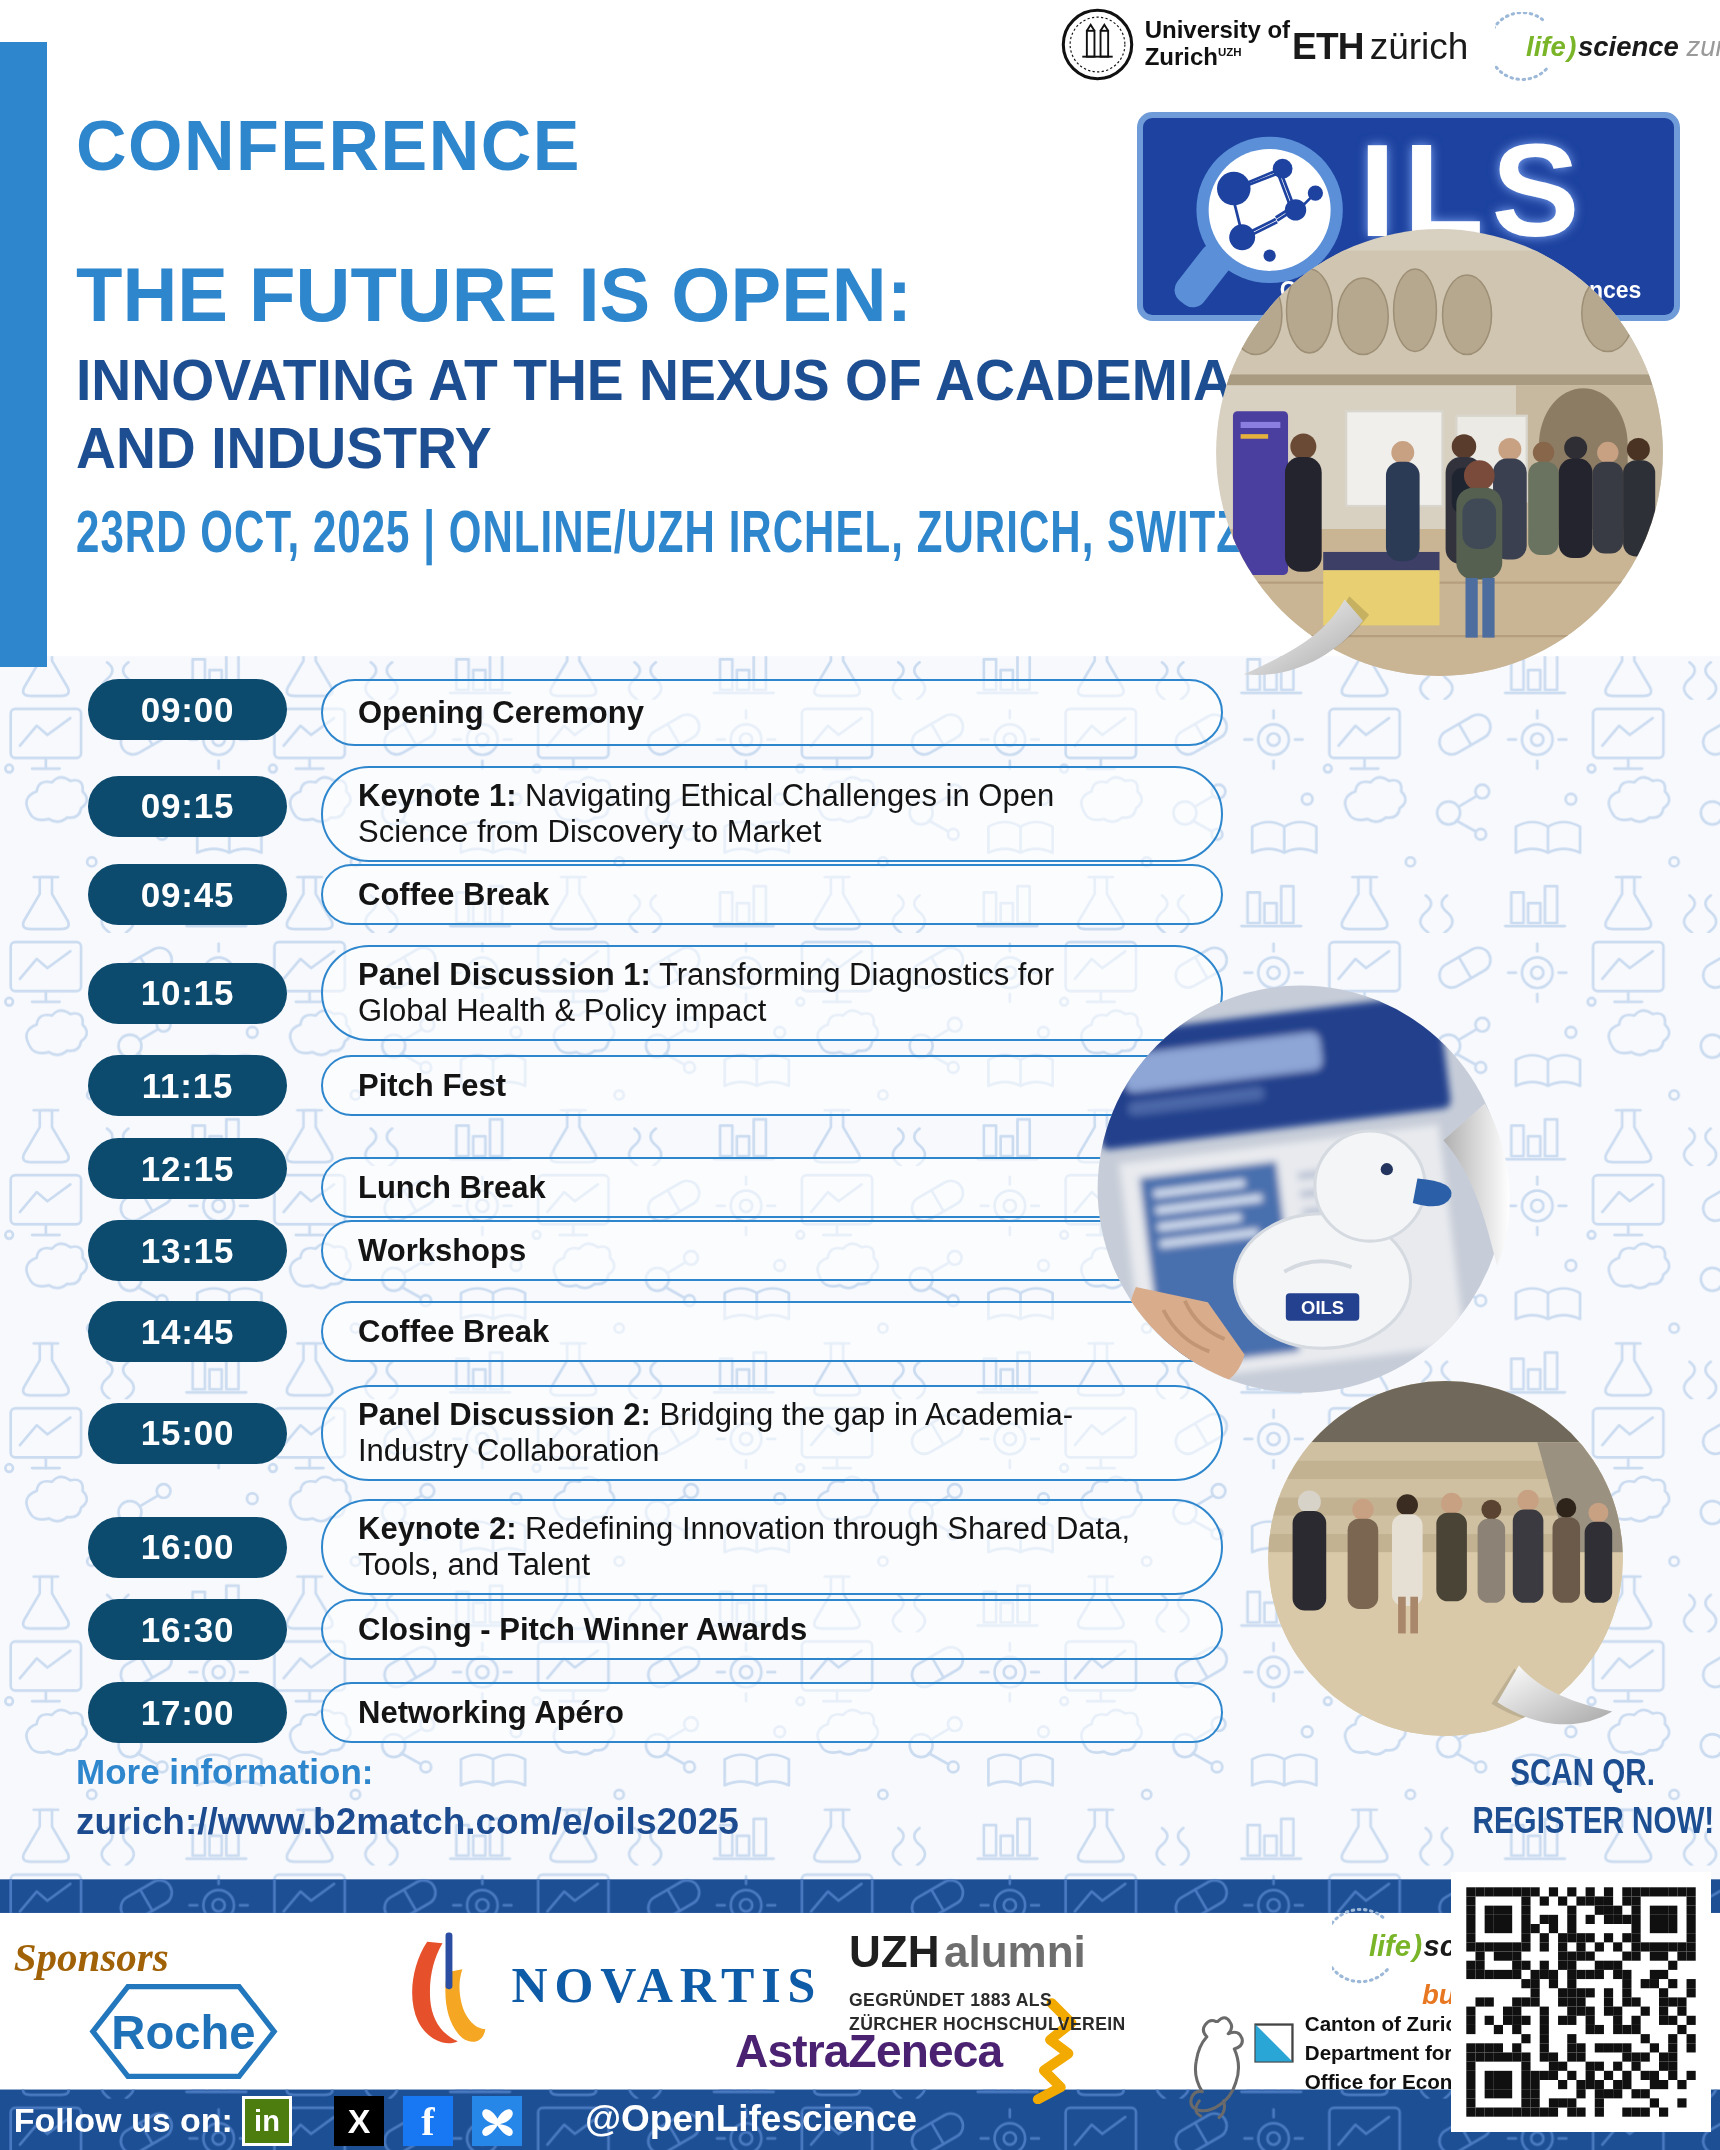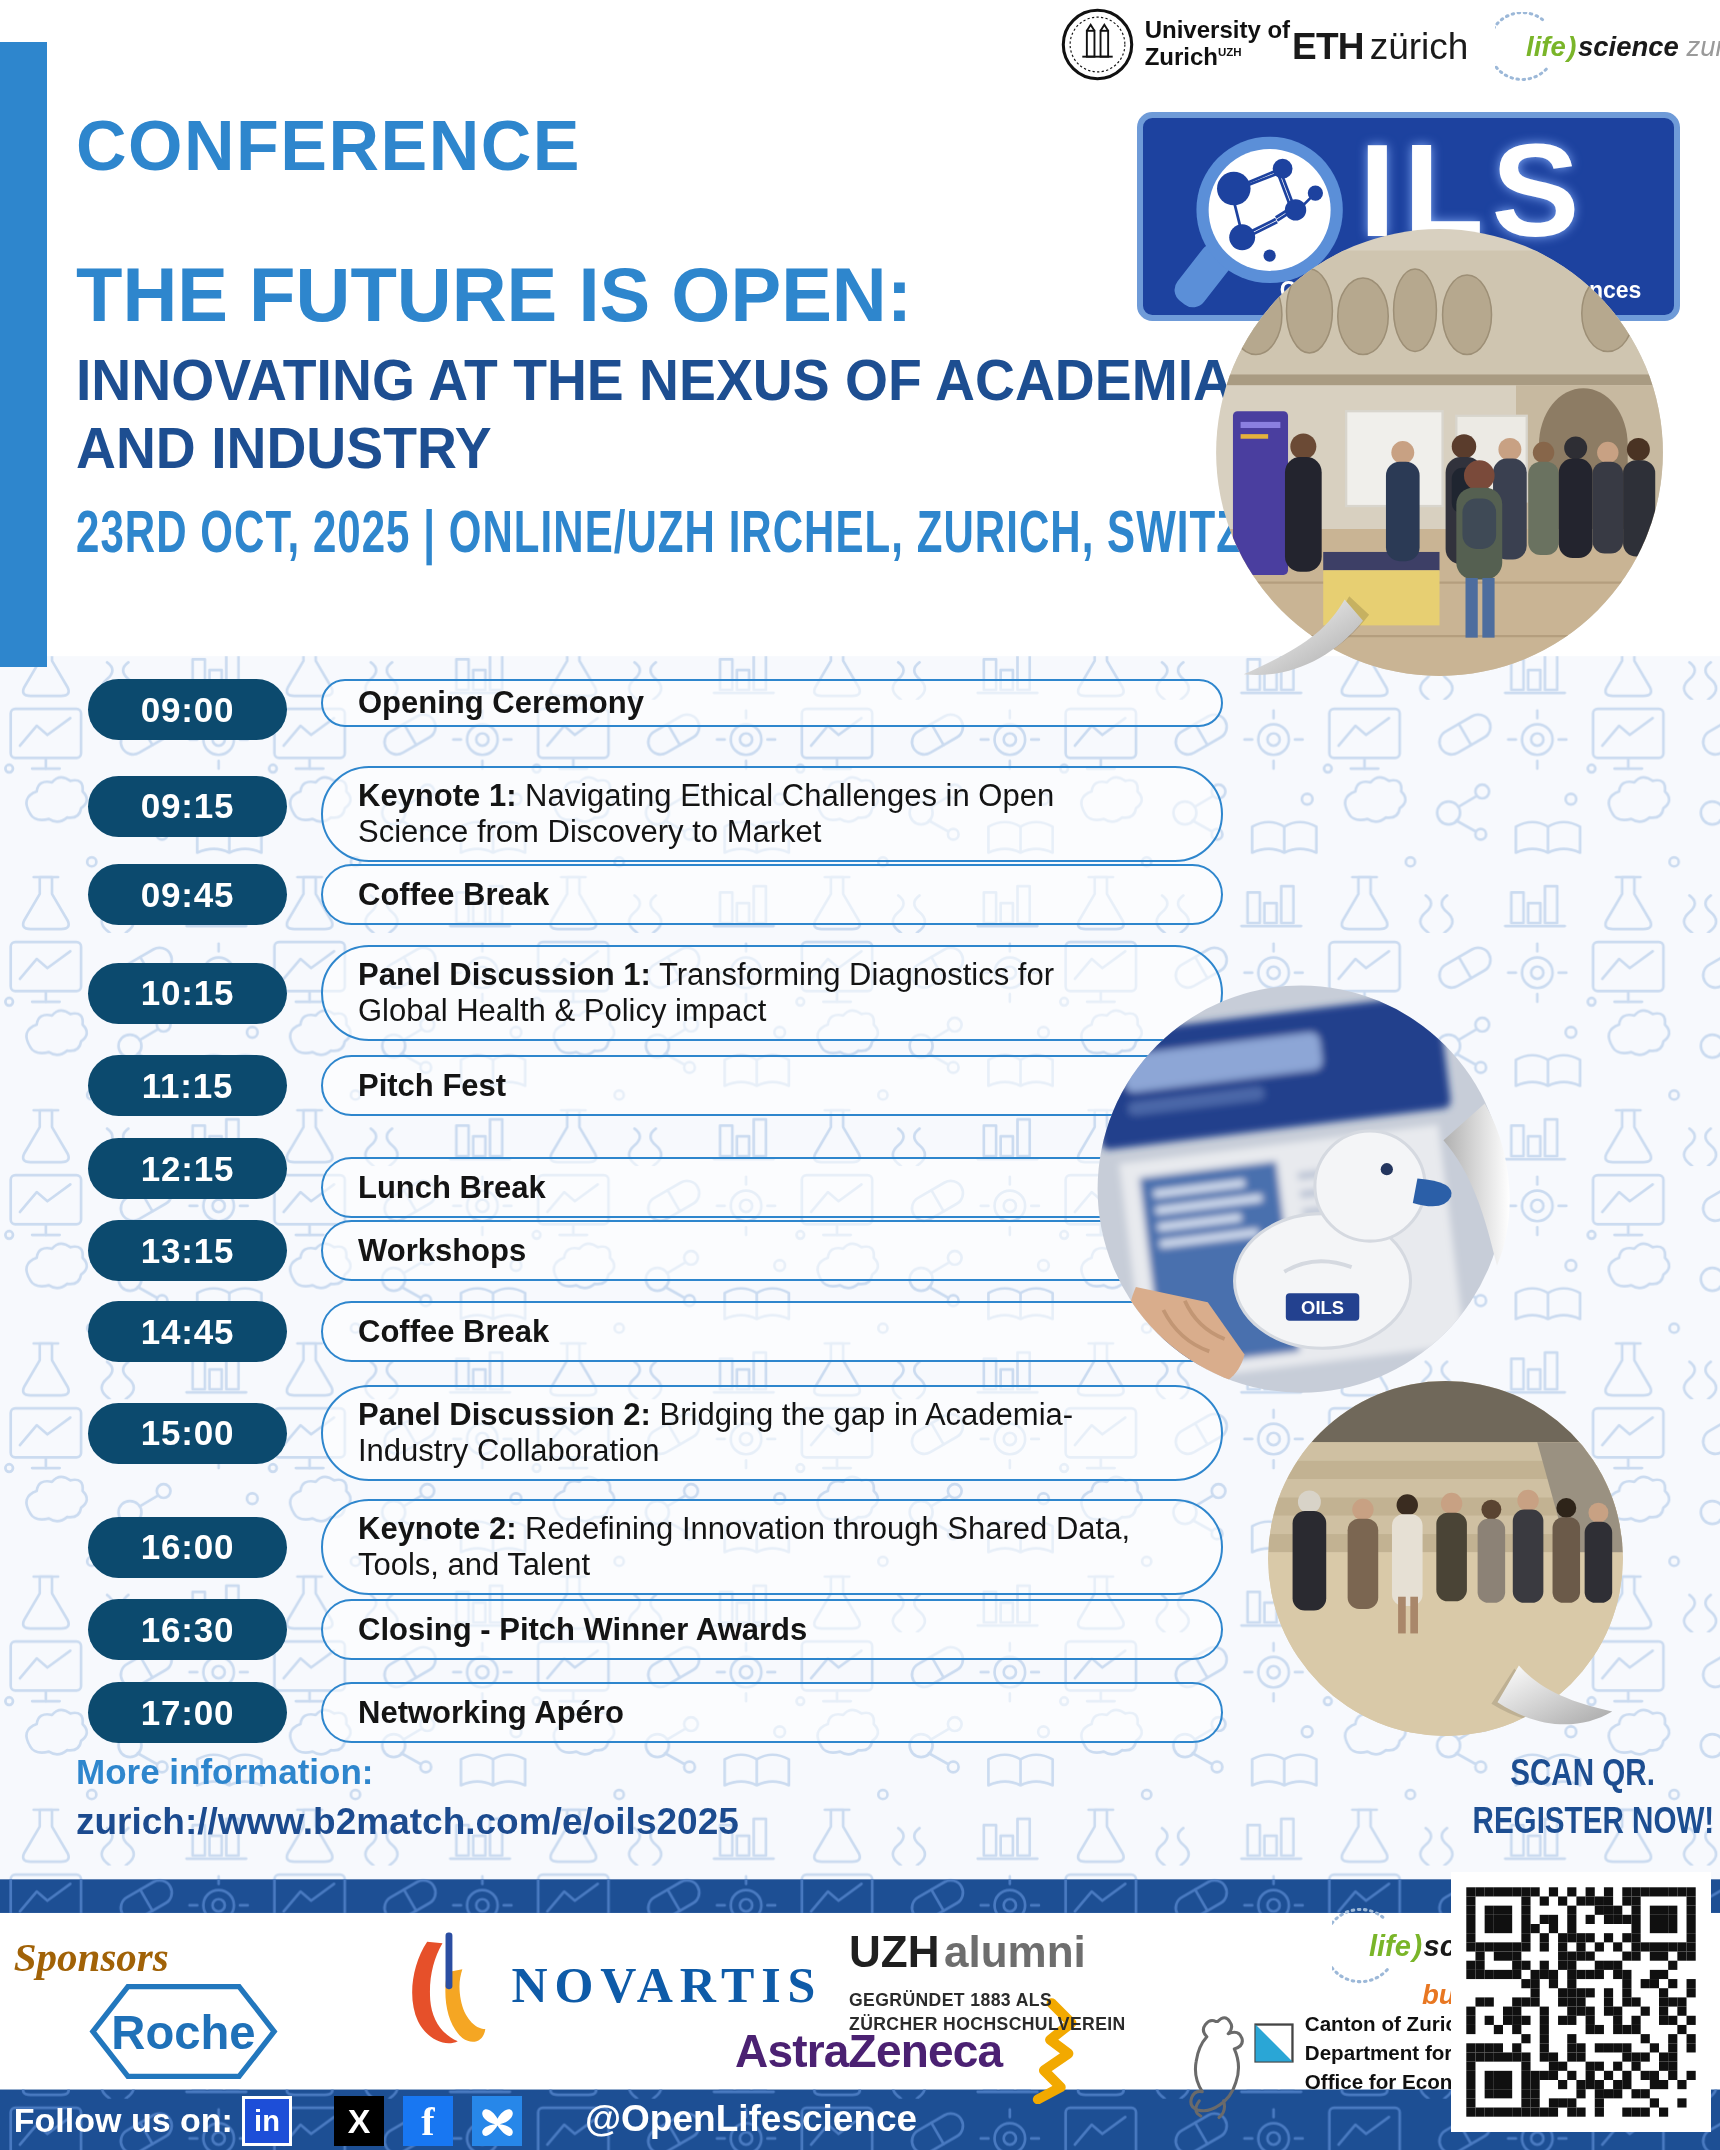--- a/index.html
+++ b/index.html
@@ -82,21 +82,21 @@
   #ua-sub{margin-top:10.7px;font-size:17.6px;font-weight:bold;color:#2b2b2b;line-height:1.4;letter-spacing:0.4px}
   #lsz-net{left:1369px;top:1930px;z-index:2;font-size:29px}
   #lsz-arc-net{left:1332px;top:1908px;z-index:2}
   #lsz-bn{left:1422px;top:1979px;z-index:2;font-size:27.5px;font-style:italic;font-weight:bold;color:#e87722;white-space:nowrap}
   #canton{left:1184px;top:2009px;z-index:2;display:flex;align-items:flex-start}
   #canton-text{font-size:20.6px;font-weight:bold;color:#101010;line-height:1.42;margin-left:10.7px}
 
   
   #follow-label{left:13.8px;top:2101px;font-size:34px;font-weight:bold;color:#ffffff;z-index:2}
   .sicon{top:2096px;width:50px;height:50px;z-index:2;display:flex;align-items:center;justify-content:center}
-  #icon-linkedin{left:242px;background:#1d4ed8;border:3.8px solid #ffffff;box-sizing:border-box;
+  #icon-linkedin{left:242px;background:#4d7c0f;border:3.8px solid #ffffff;box-sizing:border-box;
                  color:#fff;font-size:29px;font-weight:900}
   #icon-x{left:334px;background:#000000;color:#fff;font-size:34px;font-weight:bold}
   #icon-facebook{left:403px;background:#1877f2;color:#fff;font-size:40px;font-weight:bold;font-family:"Liberation Serif",serif}
   #icon-bluesky{left:472px;background:#2787e9}
   #handle{left:585px;top:2098px;font-size:37px;font-weight:bold;color:#ffffff;z-index:2}
 </style>
 </head>
 <body>
 
 <div class="poster">
@@ -212,21 +212,21 @@
       <circle cx="210" cy="88" r="10" fill="#1d429f"></circle>
       <circle cx="150" cy="170" r="8" fill="#1d429f"></circle>
     </svg>
     <div id="oils-acronym" class="abs">ILS</div>
     <div id="oils-tagline" class="abs">Open Innovation in Life Sciences</div>
   </div>
 
   <div id="schedule">
       <div class="row abs" style="top: 679px;">
     <div class="tpill abs" style="top: 0px;">09:00</div>
-    <div class="epill abs" style="height: 48px; top: 0px;">
+    <div class="epill abs" style="height: 67px; top: 0px;">
       <span class="etext"><span class="b">Opening Ceremony</span><span class="r"></span></span>
     </div>
   </div>
       <div class="row abs" style="top: 758px;">
     <div class="tpill abs" style="top: 17.6px;">09:15</div>
     <div class="epill abs" style="height: 96px; top: 8px;">
       <span class="etext"><span class="b">Keynote 1:</span><span class="r"> Navigating Ethical Challenges in Open Science from Discovery to Market</span></span>
     </div>
   </div>
       <div class="row abs" style="top: 864px;">

